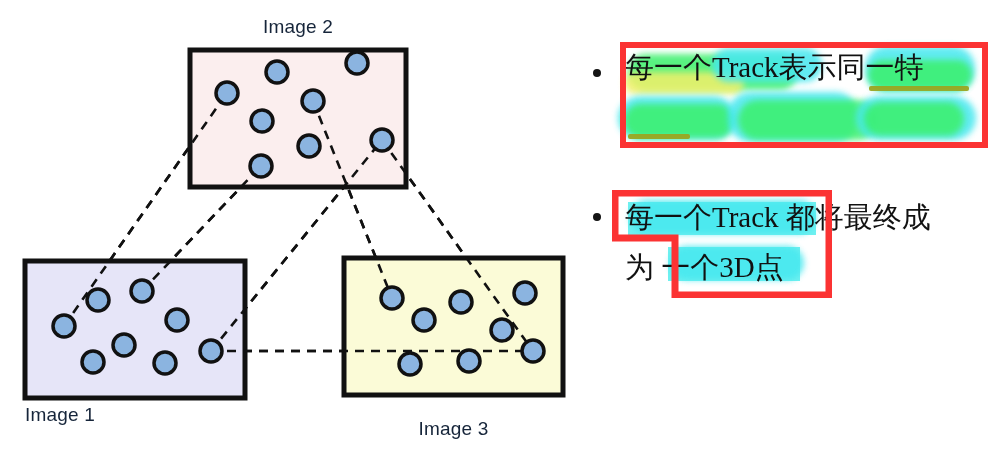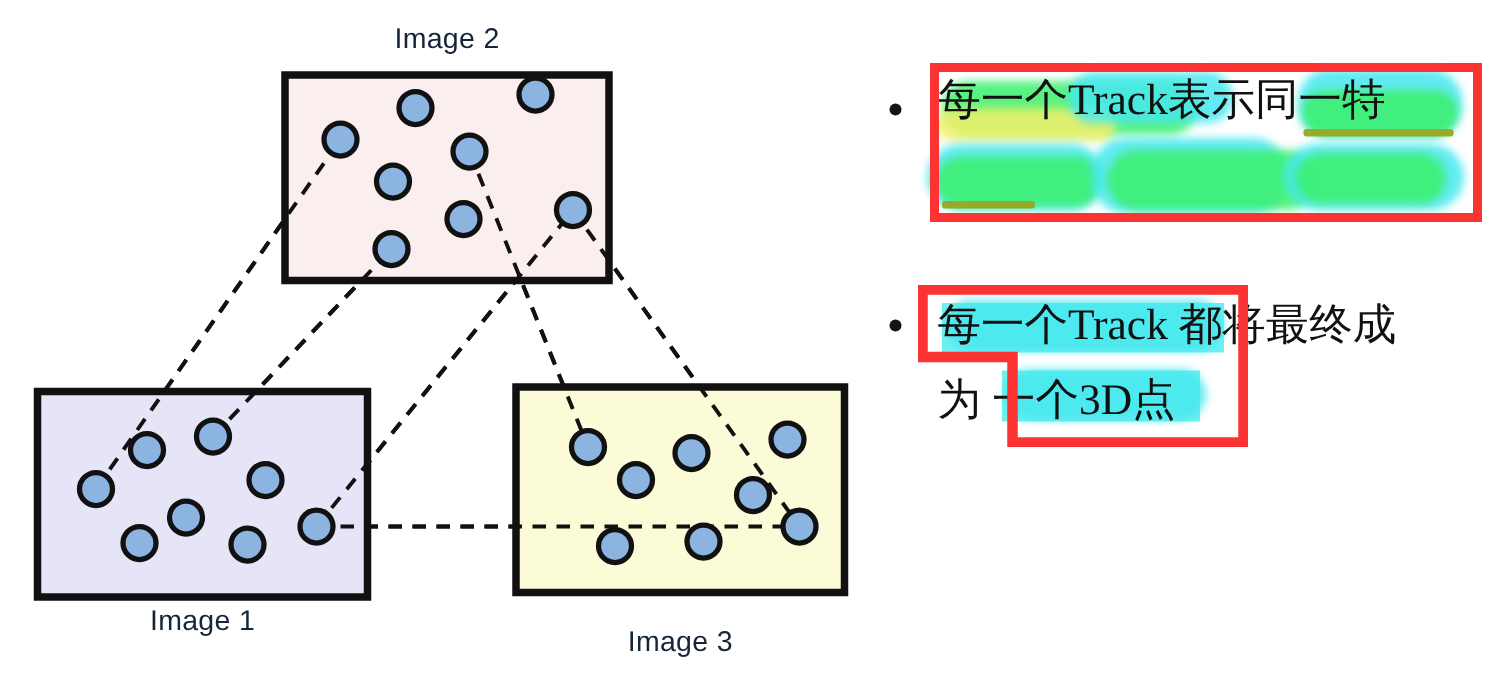--- a/index.html
+++ b/index.html
@@ -33,21 +33,21 @@
   }
   .img-label {
     position: absolute;
     font-family: "Liberation Sans", sans-serif;
     font-size: 19px;
     color: #16253a;
     white-space: nowrap;
     letter-spacing: 0.2px;
   }
   #label-image2 { left: 190px; top: 16px; width: 216px; text-align: center; }
-  #label-image1 { left: 25px;  top: 404px; width: 220px; text-align: center; }
+  #label-image1 { left: 25px;  top: 404px; width: 220px; text-align: left; }
   #label-image3 { left: 344px; top: 418px; width: 219px; text-align: center; }
 
   
   #text-panel {
     position: absolute;
     left: 588px;
     top: 0;
     width: 419px;
     height: 386px;
   }

